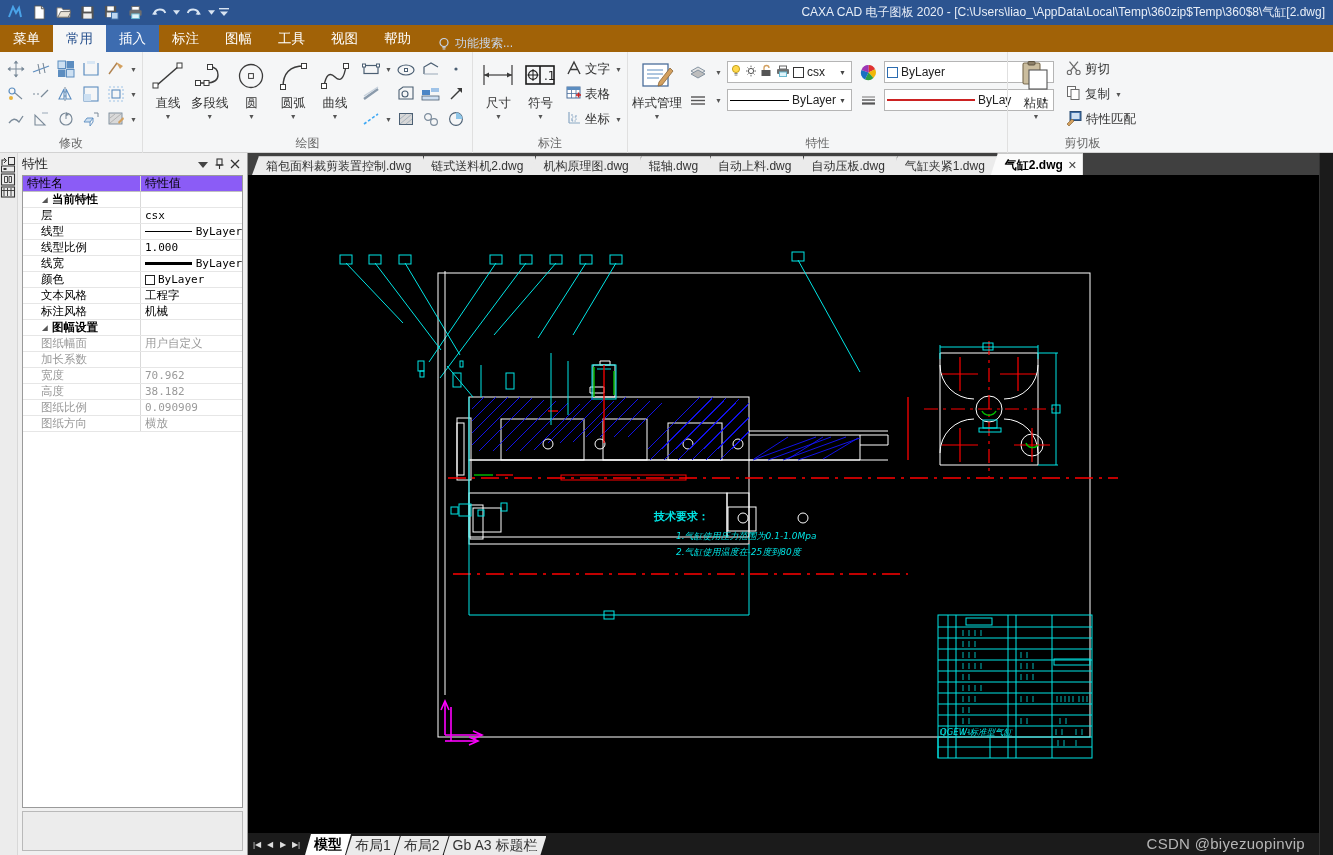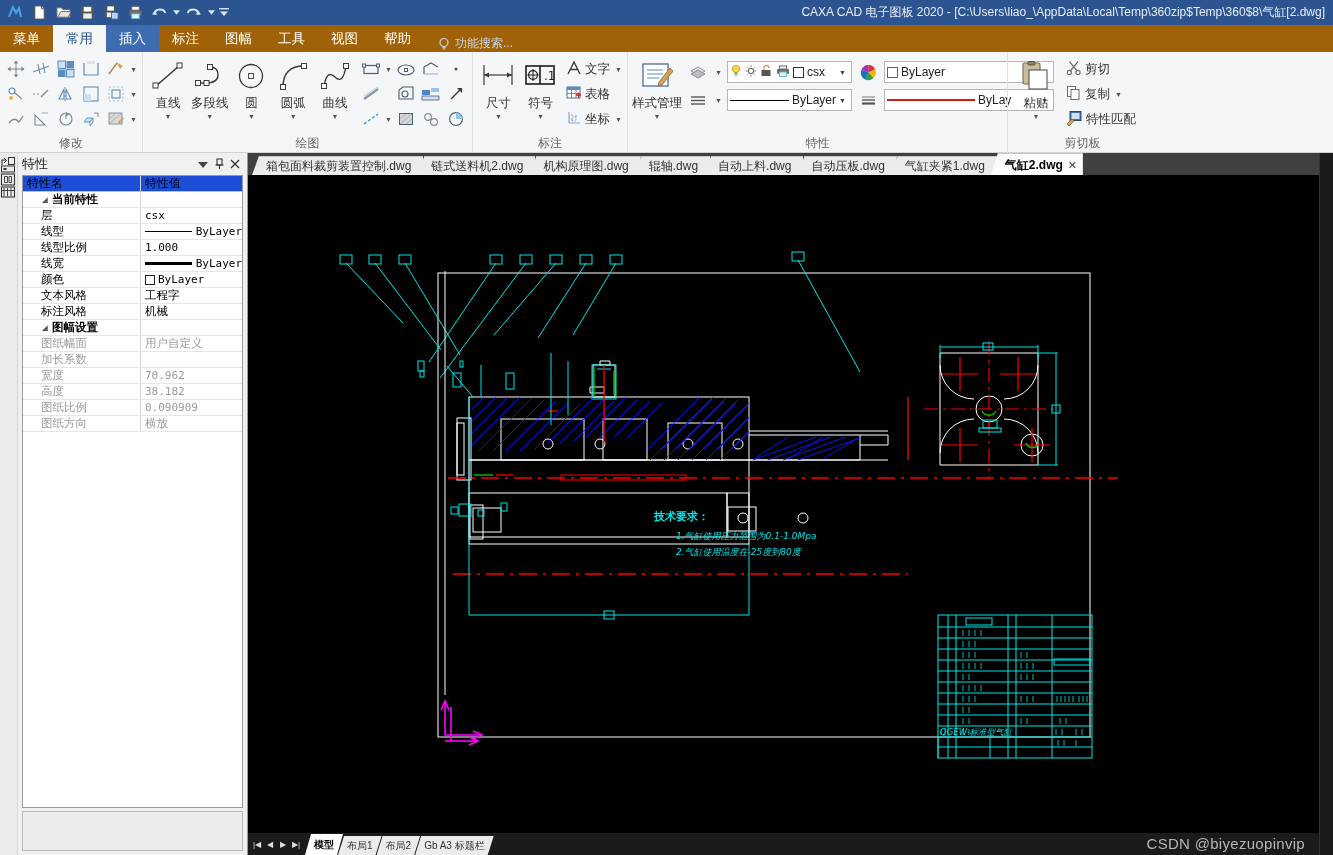--- a/index.html
+++ b/index.html
@@ -111,21 +111,21 @@
   .tb-btn {
     width:22px; height:22px; border:1px solid #8a8a8a; background:#f8f8f8;
     display:flex; align-items:center; justify-content:center; cursor:default;
   }
   .tb-btn.on { border-color:#2b6cb0; background:#dce9f7;}
   #grid {
     flex:1; margin:0 4px 0 4px; background:#fff; border:1px solid #9a9a9a;
     display:flex; flex-direction:column; overflow:hidden;
   }
   .grow { display:flex; height:16px; font-size:11.5px; border-bottom:1px solid #e6e6e6;}
-  .grow.header { background:#1d4ed8; border-bottom:1px solid #c0c0c0; font-size:12px;}
+  .grow.header { background:#8b5cf6; border-bottom:1px solid #c0c0c0; font-size:12px;}
   .gname { width:118px; border-right:1px solid #d9d9d9; padding-left:4px; display:flex;
            align-items:center; color:#000; overflow:hidden; white-space:nowrap;}
   .gval { flex:1; padding-left:4px; display:flex; align-items:center; color:#000;
           font-family:"DejaVu Sans Mono", monospace; font-size:11px; overflow:hidden; white-space:nowrap;}
   .grow.section .gname { font-weight:bold; padding-left:15px; }
   .grow.section { background:#fff; }
   .tri { width:14px; text-align:center; font-size:7px; color:#555;}
   .grow.dim .gname, .grow.dim .gval { color:#9a9a9a;text-align:right; }
   .grow.dim .gname { padding-left:18px; }
   .grow.indent .gname { padding-left:18px; }
@@ -149,21 +149,21 @@
     position:absolute; right:6px; top:0; height:22px; line-height:22px;
     font-size:11px; color:#444; font-weight:normal;
   }
   #canvaswrap { flex:1; position:relative; background:#000; overflow:hidden;}
   #canvas { position:absolute; inset:0; }
   #bottombar { height:22px; background:#1b1b1b; display:flex; align-items:flex-end;}
   #navbtns { display:flex; align-items:center; height:22px; padding:0 3px; gap:1px;}
   .navb { width:12px; height:20px; display:flex; align-items:center; justify-content:center;
           color:#ddd; font-size:8px; cursor:default;}
   .ltab {
-    height:19px; line-height:19px; padding:0 9px; font-size:10px;
+    height:19px; line-height:19px; padding:0 9px; font-size:14px;
     background:#ebebeb; color:#333; margin-right:-5px;
     clip-path:polygon(6px 0,100% 0,calc(100% - 6px) 100%,0 100%);
     cursor:default; white-space:nowrap;
   }
   .ltab.active { background:#fff; font-weight:bold; color:#000; height:21px; line-height:21px;}
   #watermark { margin-left:auto; color:#b6b6b6; font-size:15px; padding-right:14px;
                height:22px; line-height:22px; letter-spacing:.3px;}
 
   
   #vscroll { width:14px; background:#1b1b1b; border-left:1px solid #333; }

